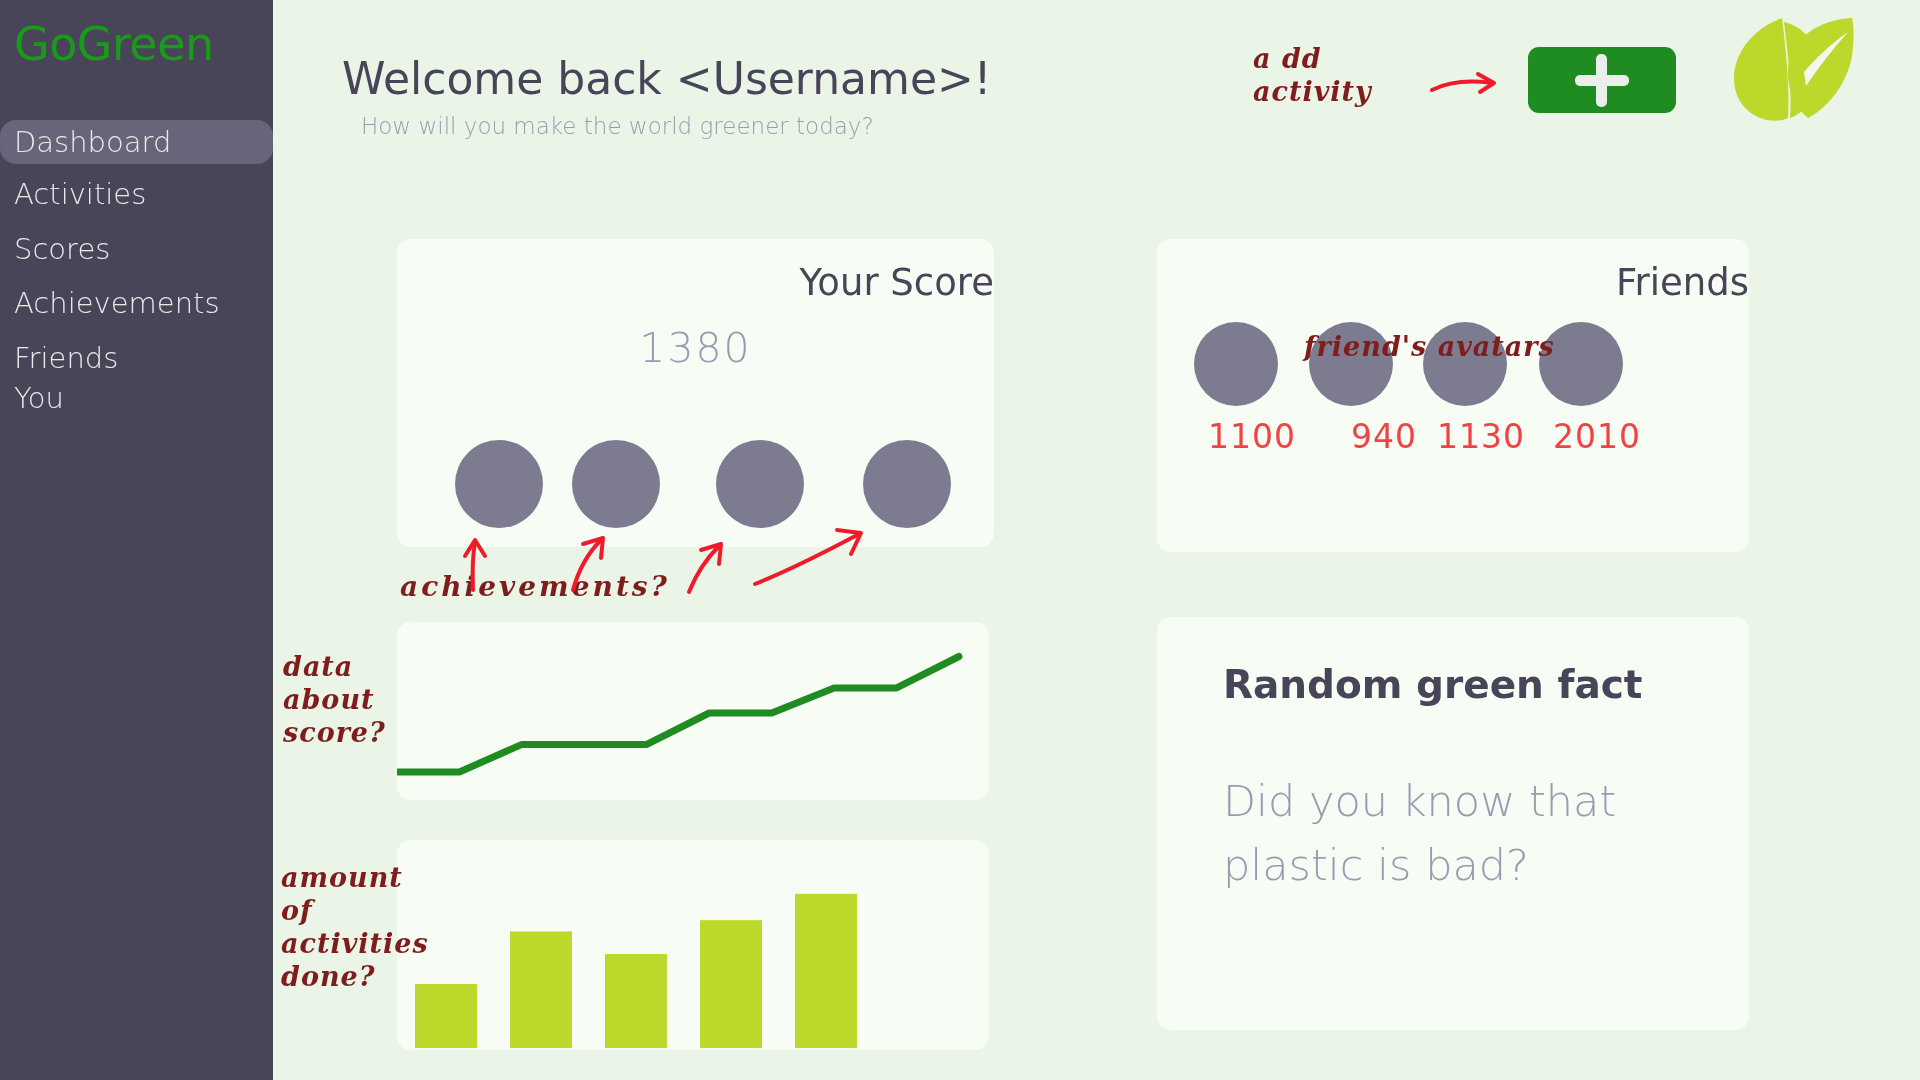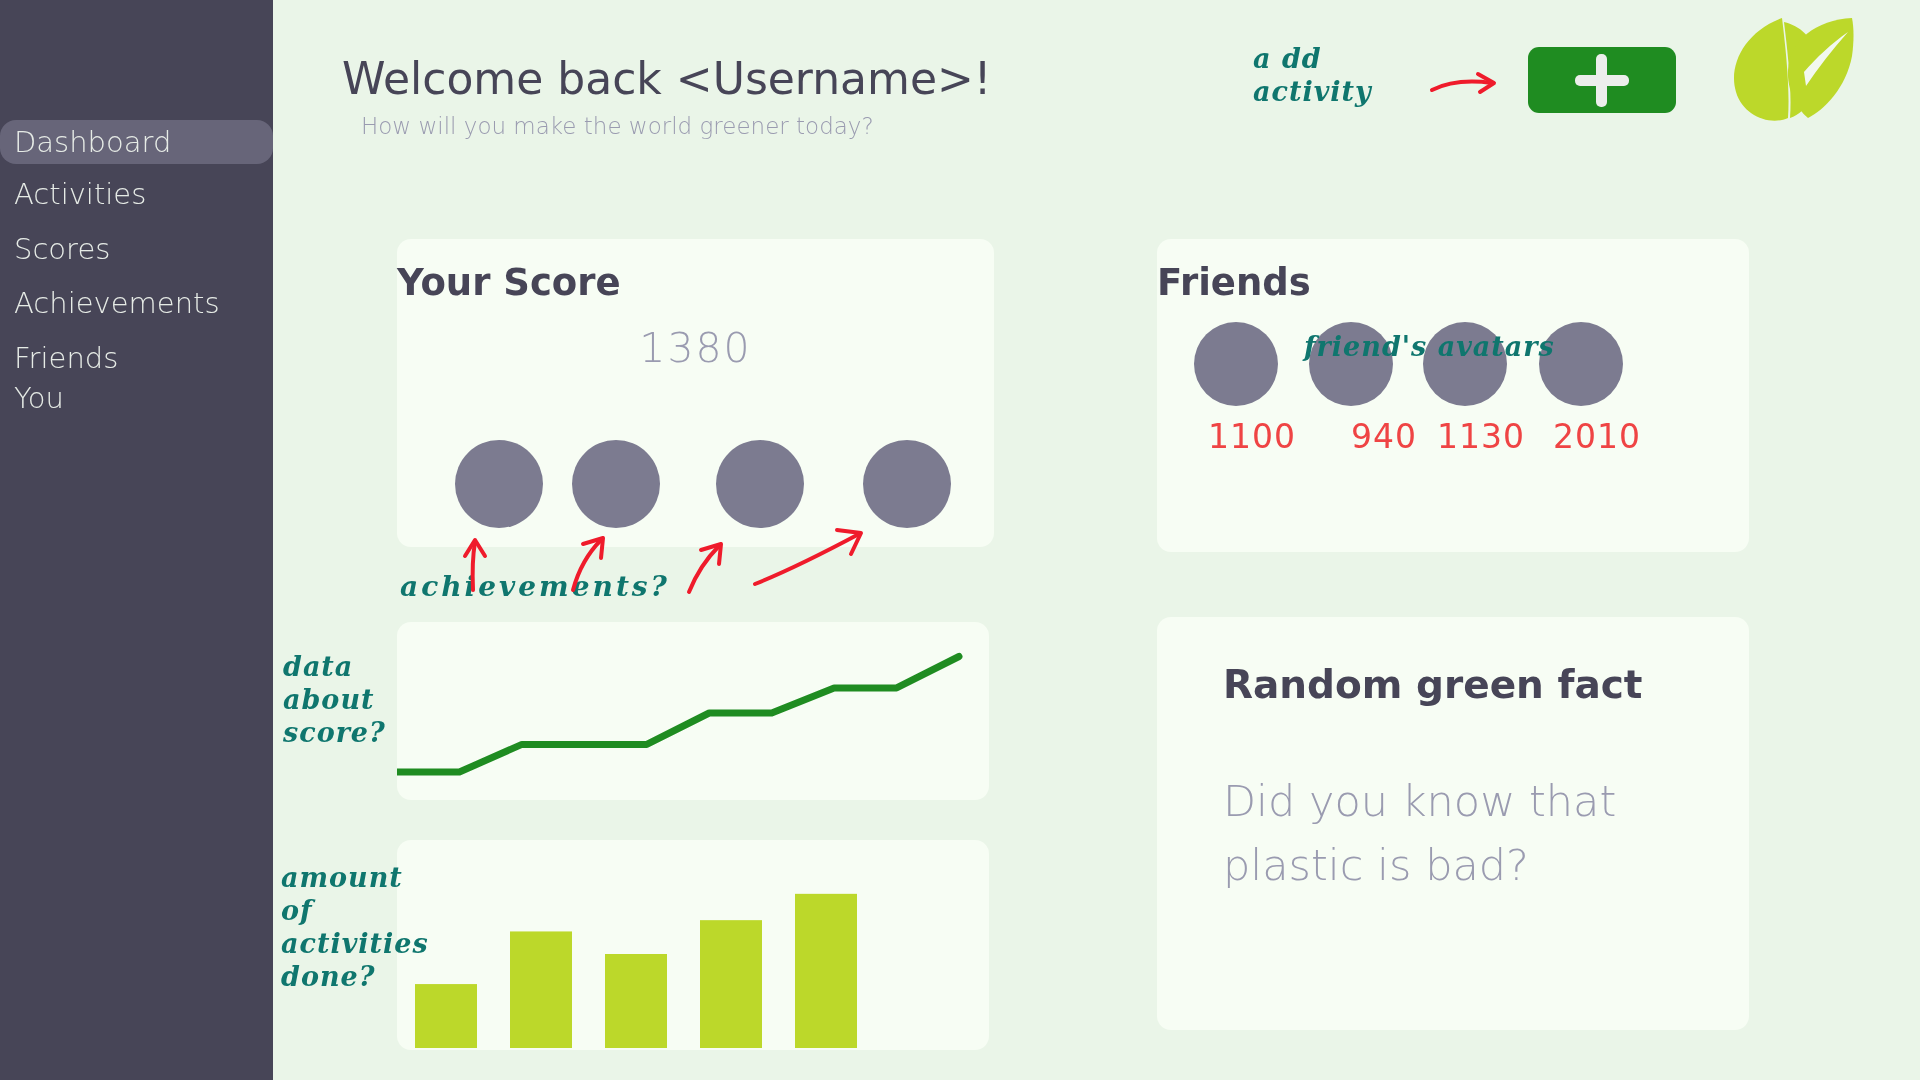--- a/index.html
+++ b/index.html
@@ -56,22 +56,22 @@
   .card {
     position:absolute; background:#f7fdf4; border-radius:14px;
   }
   #card-score   { left:397px;  top:239px; width:597px;  height:308px; }
   #card-friends { left:1157px; top:239px; width:592px;  height:313px; }
   #card-line    { left:397px;  top:622px; width:592px;  height:178px; overflow:hidden; }
   #card-bars    { left:397px;  top:840px; width:592px;  height:210px; overflow:hidden; }
   #card-fact    { left:1157px; top:617px; width:592px;  height:413px; }
 
   .card-title {
-    position:absolute; width:100%; text-align:left;
-    font-size:37px; font-weight:700; color:#474557;
+    position:absolute; width:100%; text-align:right;
+    font-size:37px; font-weight:400; color:#474557;
   }
   #score-title   { top:22px; }
   #friends-title { top:22px; }
   #score-value {
     position:absolute; width:100%; text-align:center; top:85px;
     font-size:41px; color:#9a9bb0; font-weight:300; letter-spacing:2px;
   }
 
   .avatar { position:absolute; border-radius:50%; background:#7c7b90; }
   .score-av { width:88px; height:88px; top:201px; }
@@ -85,38 +85,39 @@
     position:absolute; left:66px; top:45px;
     font-size:39px; font-weight:700; color:#474557;
   }
   #fact-body {
     position:absolute; left:66px; top:152px; width:470px;
     font-size:43px; line-height:64px; color:#9a9bb0; font-weight:300;
   }
 
   
   .anno {
-    position:absolute; color:#0f766e; font-size:27px; line-height:33px;
+    position:absolute; color:#7f1d1d; font-size:27px; line-height:33px;
     font-family:"DejaVu Serif", serif; font-style:italic; font-weight:600;
     white-space:pre-line; letter-spacing:1px;
   }
   #anno-add       { left:1253px; top:42px; }
   #anno-avatars   { left:1304px; top:330px; }
   #anno-achieve   { left:400px;  top:570px; font-size:28px; letter-spacing:3px; }
   #anno-score     { left:283px;  top:650px; }
   #anno-amount    { left:281px;  top:861px; }
 
   svg.ink { position:absolute; overflow:visible; pointer-events:none; }
 </style>
 </head>
 <body>
 
 <div id="app">
 
   <nav id="sidebar">
+    <div id="brand">GoGreen</div>
 
     <div class="nav-item active" style="top:120px">
       <span>Dashboard</span>
     </div>
     <div class="nav-item" style="top:172px">
       <span>Activities</span>
     </div>
     <div class="nav-item" style="top:227px">
       <span>Scores</span>
     </div>

